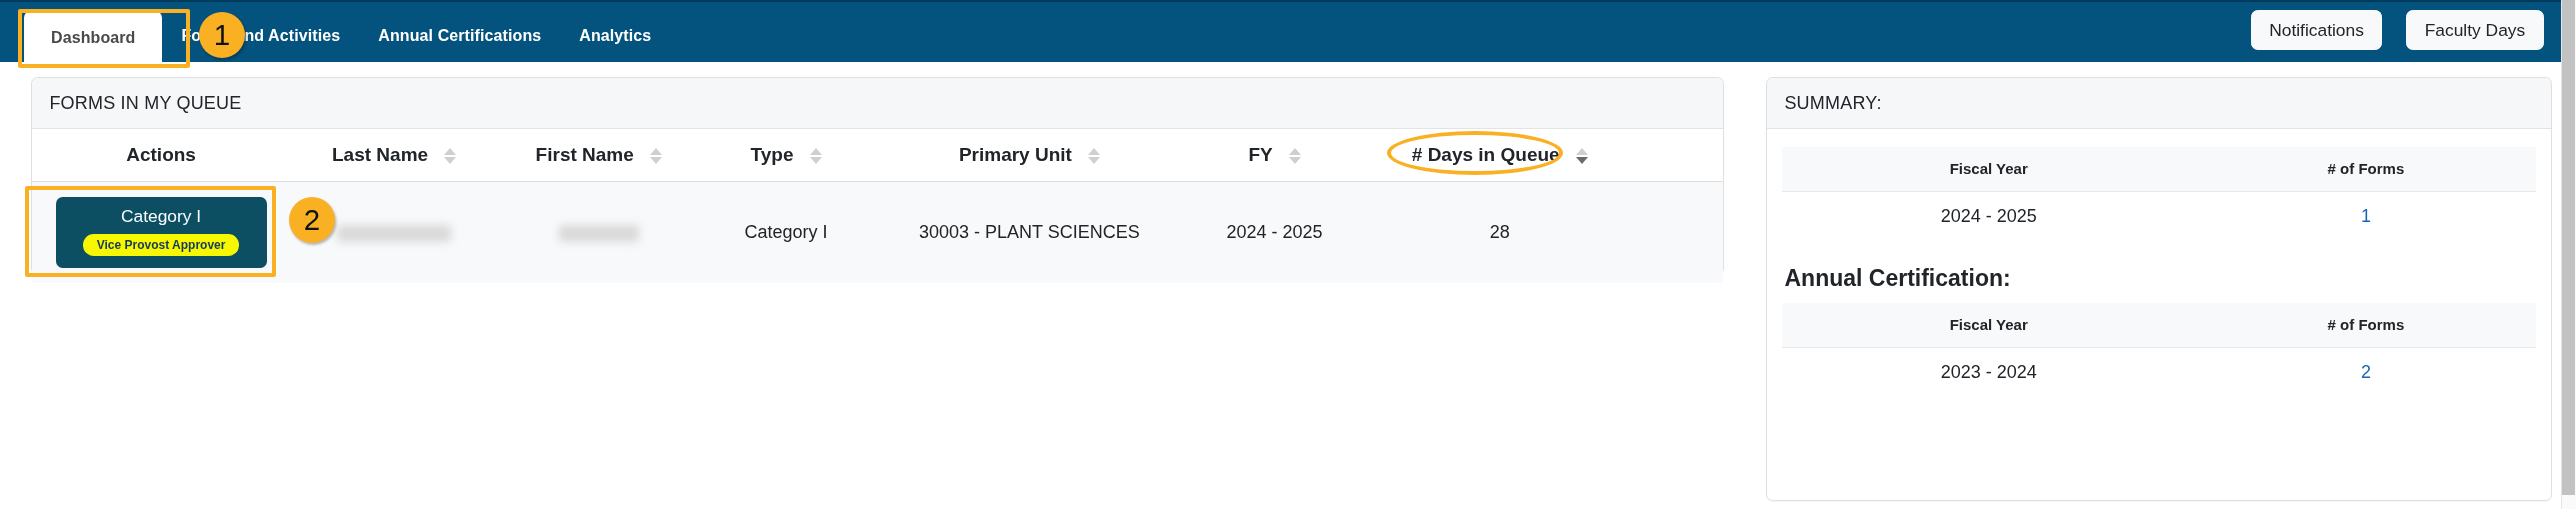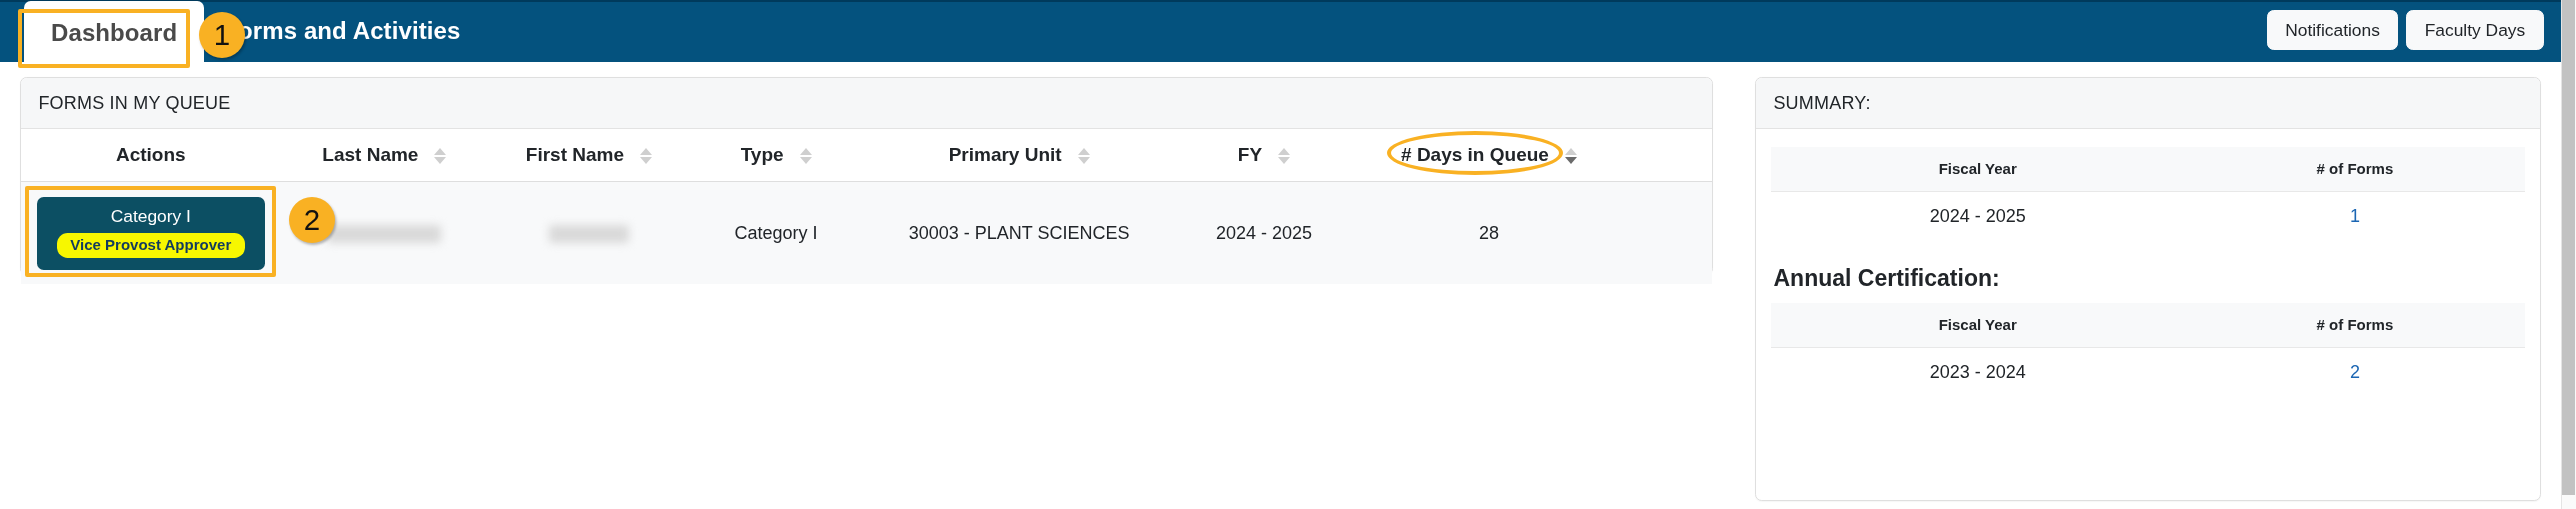--- a/index.html
+++ b/index.html
@@ -28,58 +28,58 @@
     box-sizing: border-box;
   }
   .nav-tabs {
     position: absolute;
     left: 24px; top: 0;
     height: 62px;
     display: flex;
     align-items: flex-end;
   }
   .nav-tab {
-    font-size: 24px;
+    font-size: 16px;
     font-weight: bold;
     color: #ffffff;
     padding: 0 19px 19px 19px;
     white-space: nowrap;
     cursor: pointer;
     letter-spacing: 0.1px;
   }
   .nav-tab.active {
     background: #ffffff;
     color: #4a4a4a;
     border-radius: 6.7px 6.7px 0 0;
     padding: 17.4px 27px 17.4px 27px;
     margin-bottom: 0;
     font-weight: bold;
   }
   .nav-right {
     position: absolute;
     right: 17.4px; top: 8px;
     display: flex;
-    gap: 8px;
+    gap: 24px;
   }
   .nav-btn {
     background: #f8f9fa;
     border: 0.7px solid #f8f9fa;
     border-radius: 6.7px;
     color: #212529;
     font-size: 17.4px;
     padding: 8.7px 17.4px;
     cursor: pointer;
     white-space: nowrap;
     font-family: "Liberation Sans", sans-serif;
   }
 
   
   .content {
     position: absolute;
-    left: 0; top: 62px;
+    left: 11px; top: 62px;
     width: 2561px;
     height: 448px;
     background: #ffffff;
   }
 
   .panel {
     position: absolute;
     background: #ffffff;
     border: 0.7px solid #dfdfdf;
     border-radius: 6.7px;
@@ -167,21 +167,21 @@
     text-align: center;
     cursor: pointer;
     min-width: 171px;
     font-family: "Liberation Sans", sans-serif;
   }
   .cat-btn .cat-title { font-size: 17.4px; display: block; margin-bottom: 5.4px; }
   .cat-btn .cat-pill {
     display: inline-block;
     background: #f7f700;
     color: #123b5e;
-    font-size: 15px;
+    font-size: 12px;
     font-weight: bold;
     border-radius: 10.7px;
     padding: 3.4px 13.4px 4.7px 13.4px;
     white-space: nowrap;
   }
 
   .redacted {
     display: inline-block;
     height: 17.4px;
     border-radius: 3.4px;
@@ -273,20 +273,26 @@
 <div class="screen">
 
   <div class="navbar">
 
     <div class="nav-tabs">
       <div class="nav-tab active">
         <span>Dashboard</span>
       </div>
       <div class="nav-tab">
         <span>Forms and Activities</span>
+      </div>
+      <div class="nav-tab">
+        <span>Annual Certifications</span>
+      </div>
+      <div class="nav-tab">
+        <span>Analytics</span>
       </div>
     </div>
 
     <div class="nav-right">
       <button class="nav-btn">Notifications</button>
       <button class="nav-btn">Faculty Days</button>
     </div>
 
   </div>
 

